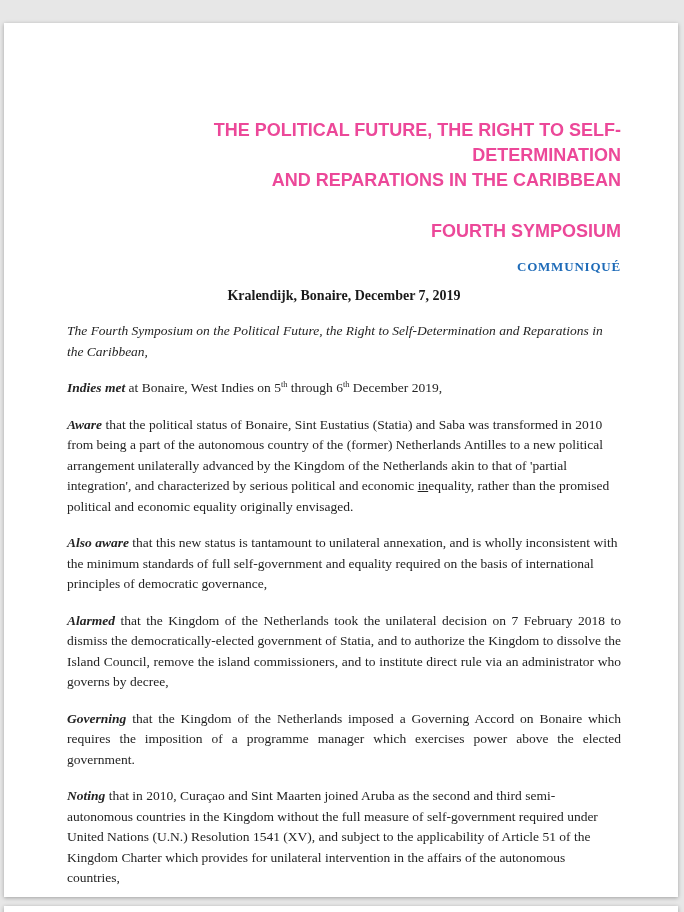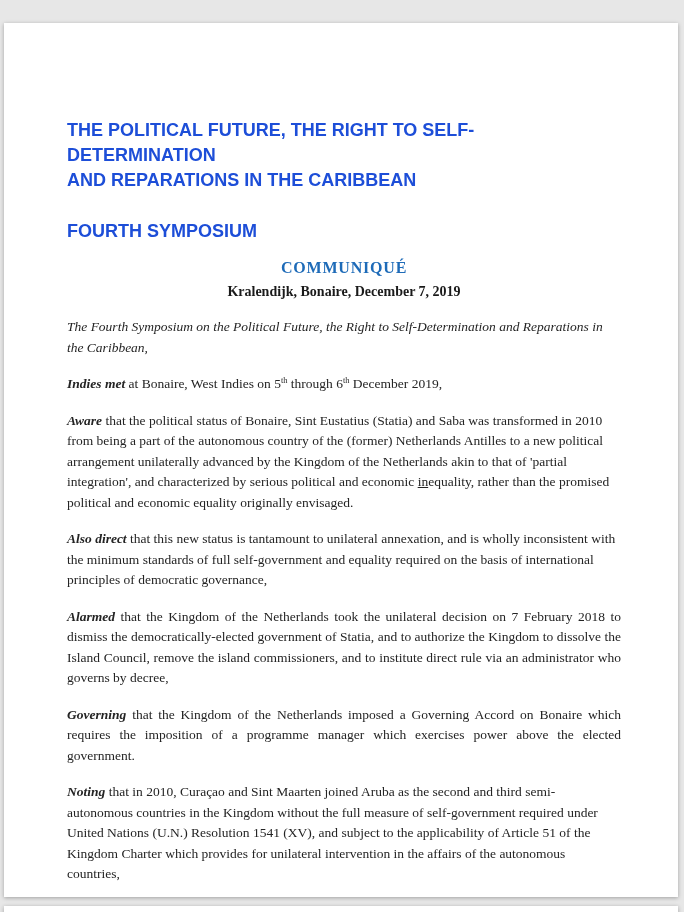--- a/index.html
+++ b/index.html
@@ -19,37 +19,37 @@
     box-shadow: 0 1px 4px rgba(0,0,0,0.30);
     box-sizing: border-box;
     padding: 95px 57px 0 63px;
     color: #222222;
   }
   .next-page {
     top: 906px; height: 10px;
     padding: 0;
   }
   .doc-title {
-    text-align: left;
+    text-align: right;
     font-family: "Liberation Sans", sans-serif;
     font-weight: bold;
     font-size: 18px;
     line-height: 25px;
-    color: #1d4ed8;
+    color: #ec4899;
   }
   .symposium { margin-top: 26px; }
   .communique {
     margin-top: 15px;
-    text-align: center;
+    text-align: right;
     font-weight: bold;
-    font-size: 16px;
+    font-size: 13px;
     letter-spacing: 0.8px;
   }
   .dateline {
-    margin-top: 7px;
+    margin-top: 13px;
     text-align: center;
     font-weight: bold;
     font-size: 14px;
     color: #1a1a1a;
   }
   .body-text {
     margin-top: 17px;
     font-size: 13.5px;
     line-height: 20.5px;
     color: #242424;
@@ -75,21 +75,21 @@
       <div>THE POLITICAL FUTURE, THE RIGHT TO SELF-DETERMINATION</div>
       <div>AND REPARATIONS IN THE CARIBBEAN</div>
     </div>
     <div class="doc-title symposium">FOURTH SYMPOSIUM</div>
     <div class="communique" style="color: rgb(30, 107, 184);">COMMUNIQUÉ</div>
     <div class="dateline">Kralendijk, Bonaire, December 7, 2019</div>
     <div class="body-text">
         <p class="para italic"><span>The Fourth Symposium on the Political Future, the Right to Self-Determination and Reparations in the Caribbean,</span></p>
         <p class="para"><span class="lead">Indies met</span><span> at Bonaire, West Indies on 5</span><sup>th</sup><span> through 6</span><sup>th</sup><span> December 2019,</span></p>
         <p class="para"><span class="lead">Aware</span><span> that the political status of Bonaire, Sint Eustatius (Statia) and Saba was transformed in 2010 from being a part of the autonomous country of the (former) Netherlands Antilles to a new political arrangement unilaterally advanced by the Kingdom of the Netherlands akin to that of 'partial integration', and characterized by serious political and economic </span><span class="u">in</span><span>equality, rather than the promised political and economic equality originally envisaged.</span></p>
-        <p class="para"><span class="lead">Also direct</span><span> that this new status is tantamount to unilateral annexation, and is wholly inconsistent with the minimum standards of full self-government and equality required on the basis of international principles of democratic governance,</span></p>
+        <p class="para"><span class="lead">Also aware</span><span> that this new status is tantamount to unilateral annexation, and is wholly inconsistent with the minimum standards of full self-government and equality required on the basis of international principles of democratic governance,</span></p>
         <p class="para justify"><span class="lead">Alarmed</span><span> that the Kingdom of the Netherlands took the unilateral decision on 7 February 2018 to dismiss the democratically-elected government of Statia, and to authorize the Kingdom to dissolve the Island Council, remove the island commissioners,  and to institute direct rule via an administrator who governs by decree,</span></p>
         <p class="para justify"><span class="lead">Governing</span><span> that the Kingdom of the Netherlands imposed a Governing Accord on Bonaire which requires the imposition of a programme manager which exercises power above the elected government.</span></p>
         <p class="para"><span class="lead">Noting</span><span> that in 2010, Curaçao and Sint Maarten joined Aruba as the second and third semi-autonomous countries in the Kingdom without the full measure of self-government required under United Nations (U.N.) Resolution 1541 (XV), and subject to the applicability of Article 51 of the Kingdom Charter which provides for unilateral intervention in the affairs of the autonomous countries,</span></p>
       </div>
     <div class="page-number">1</div>
   </div>
   <div class="page next-page"></div>
 </div>
 
 </body></html>

